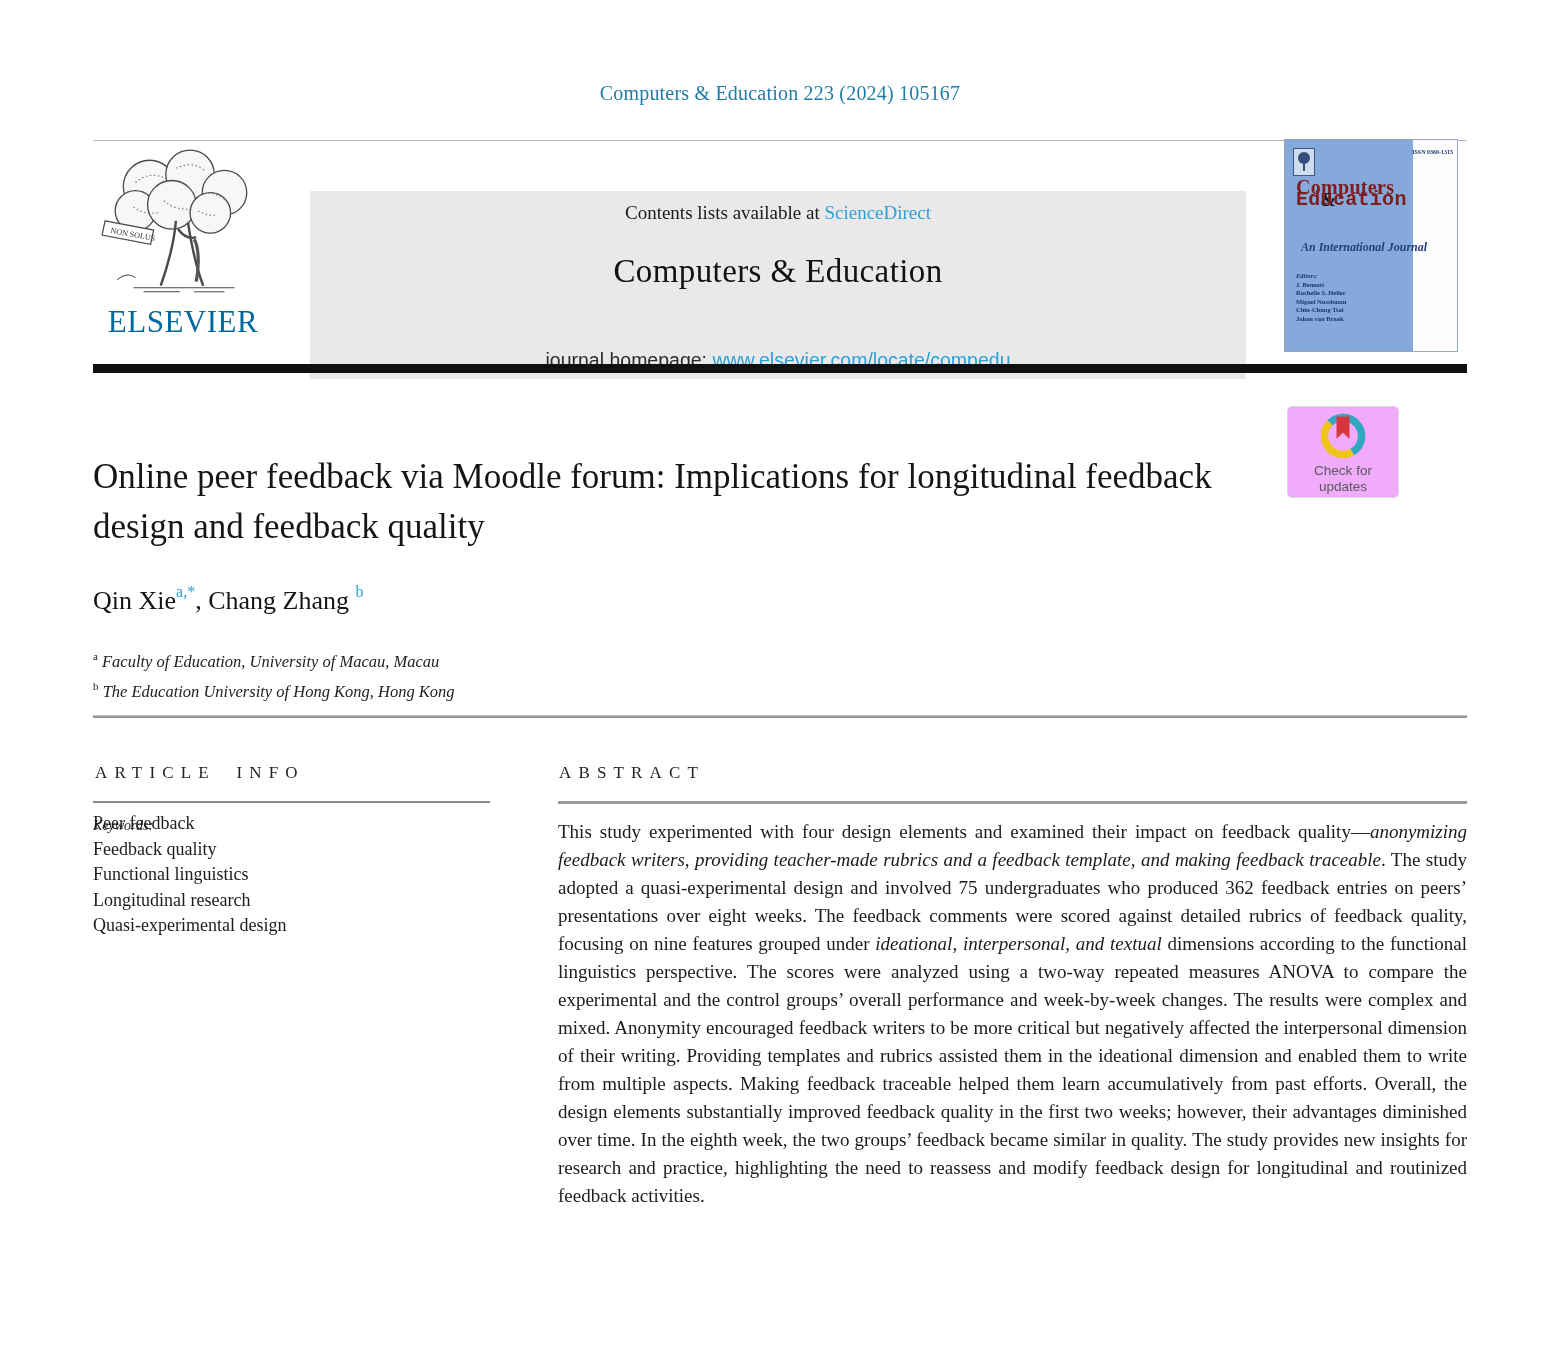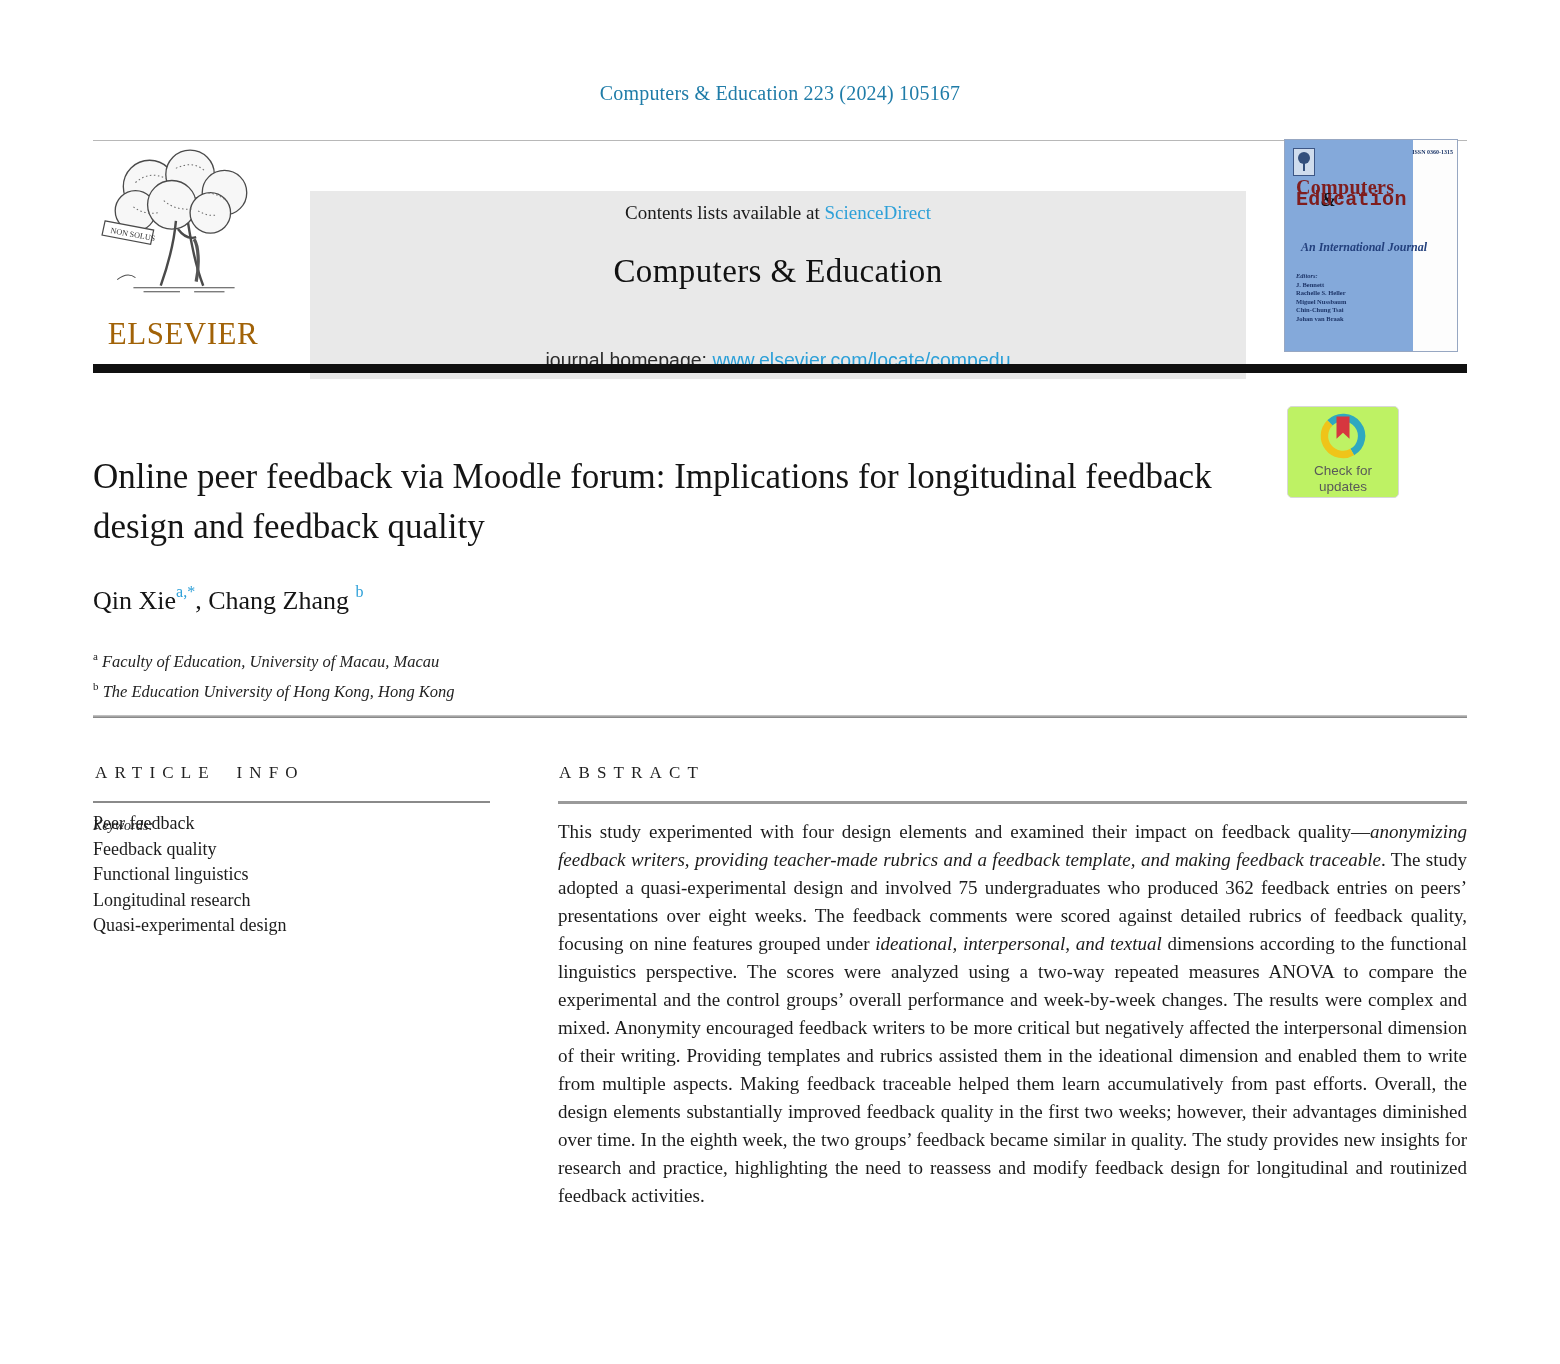--- a/index.html
+++ b/index.html
@@ -16,21 +16,21 @@
   .rule-top{top:140px;left:93px;width:1374px;height:1px;}
   .rule-black{top:364px;left:93px;width:1374px;height:9px;background:#101010;}
   .rule-mid{top:715px;left:93px;width:1374px;height:3px;
             background:linear-gradient(#cdcdcd,#7c7c7c);}
   .rule-info{top:801px;left:93px;width:397px;height:2px;background:#8a8a8a;}
   .rule-abs{top:801px;left:558px;width:909px;height:3px;background:#9a9a9a;}
   .rule-bottom{top:1300px;left:93px;width:1374px;height:2px;background:#6b6b6b;}
 
   
   .logo-block{top:148px;left:95px;width:176px;height:200px;text-align:center;}
-  .elsevier-word{font-size:31px;color:#a16207;letter-spacing:0.5px;margin-top:12px;}
+  .elsevier-word{font-size:31px;color:#0369a1;letter-spacing:0.5px;margin-top:0px;}
 
   
   .graybox{top:157px;left:310px;width:936px;height:188px;background:#e9e9e9;text-align:center;margin-top:34px;}
   .contents-line{position:absolute;top:11px;left:0;width:100%;font-size:19px;color:#1a1a1a;}
   .sciencedirect{color:#2da0d8;cursor:pointer;}
   .journal-name{position:absolute;top:62px;left:0;width:100%;font-size:33px;
                 letter-spacing:0.4px;color:#111;}
   .homepage-line{position:absolute;top:158px;left:0;width:100%;
                  font-family:"Liberation Sans",sans-serif;font-size:19.5px;color:#2b2b2b;}
   .homepage-link{color:#2da0d8;cursor:pointer;}
@@ -44,21 +44,21 @@
                letter-spacing:0.3px;}
   .cover-amp{position:absolute;left:36px;top:49px;font-size:19px;font-style:italic;
              font-weight:bold;color:#0f0f14;}
   .cover-subtitle{position:absolute;left:16px;top:100px;font-size:12px;font-style:italic;
                   font-weight:bold;color:#23407d;white-space:nowrap;text-align:right;}
   .cover-editors{position:absolute;left:11px;top:132px;font-size:6.5px;line-height:8.5px;
                  font-weight:bold;color:#1d3568;text-align:left;}
   .cover-editors .ed-label{font-style:italic;}
 
   
-  .badge{top:406px;left:1287px;width:110px;height:90px;background:#bef264;
+  .badge{top:406px;left:1287px;width:110px;height:90px;background:#f0abfc;
          border:1px solid #d8d8d8;border-radius:5px;text-align:center;cursor:pointer;}
   .badge-text{font-family:"Liberation Sans",sans-serif;font-size:13.5px;line-height:15.5px;
               color:#595959;margin-top:-3px;}
 
   
   .title{top:452px;left:93px;width:1140px;font-size:35px;line-height:50px;color:#151515;}
   .authors{top:585px;left:93px;font-size:26px;color:#151515;}
   .authors sup{font-size:16px;color:#2da0d8;position:relative;top:-2px;cursor:pointer;}
   .affils{top:644px;left:93px;font-size:16.5px;font-style:italic;line-height:25.5px;color:#222;}
   .affils sup{font-size:11px;font-style:normal;}

